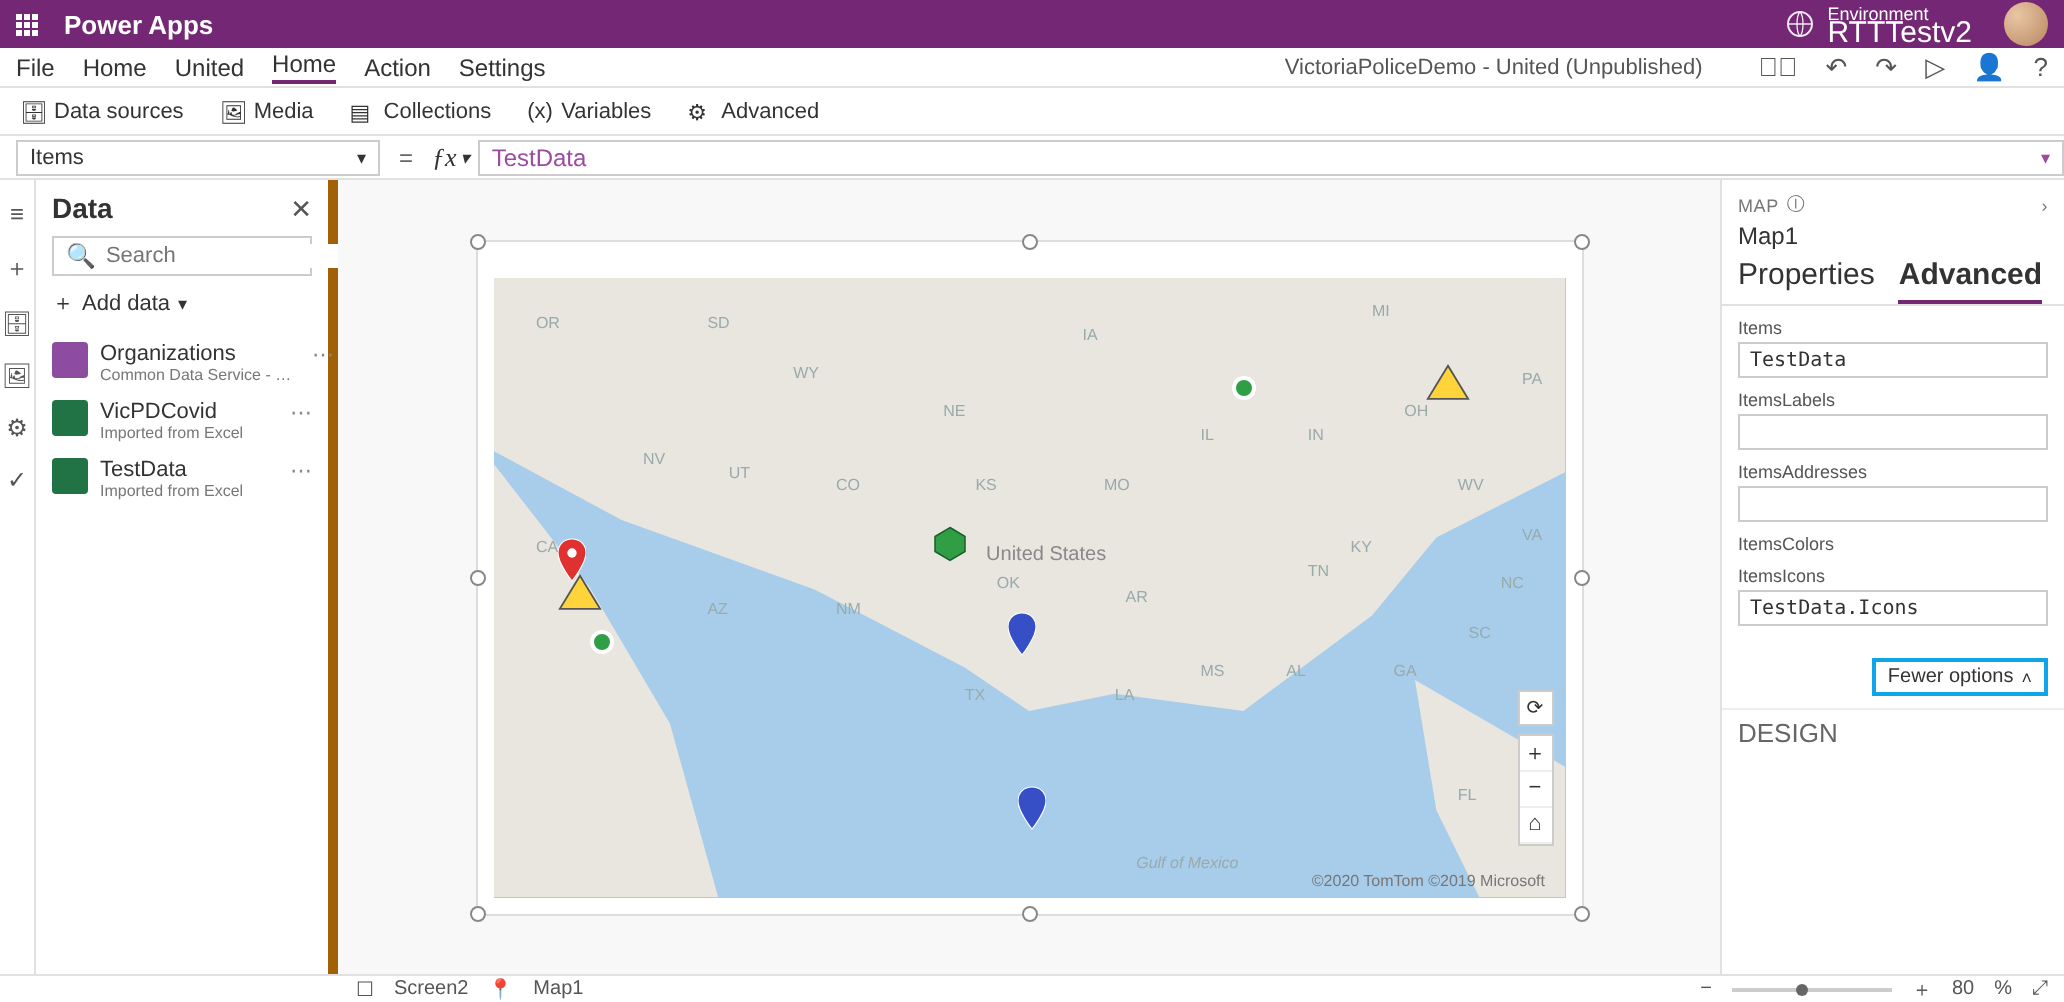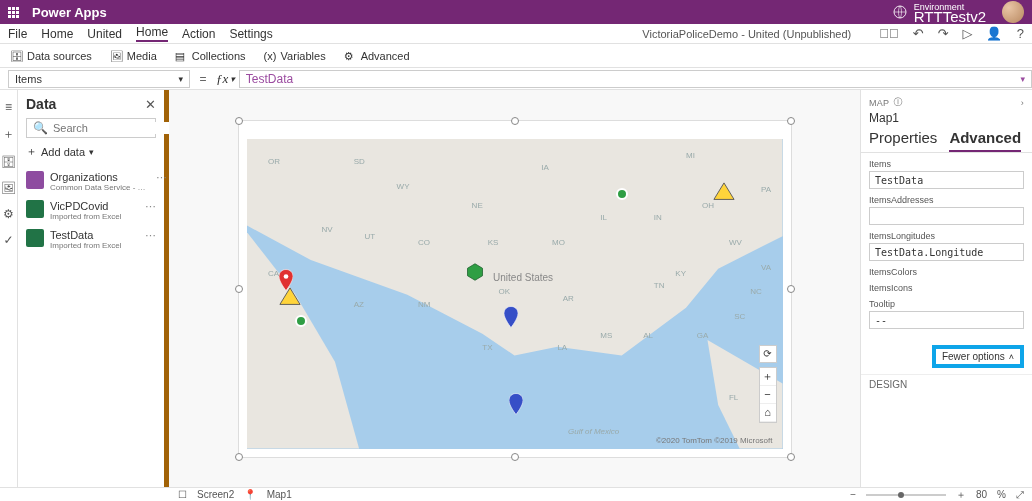--- a/index.html
+++ b/index.html
@@ -82,22 +82,22 @@
   .props-head { padding: 6px 8px 0 8px; }
   .props-head .crumb { font-size: 9px; color: #777; text-transform: uppercase; letter-spacing: .3px; display: flex; align-items: center; gap: 4px; }
   .props-head .name { font-size: 12px; margin-top: 2px; }
   .props-tabs { display: flex; gap: 12px; padding: 4px 8px 0 8px; border-bottom: 1px solid #e1e1e1; }
   .props-tabs .t { font-size: 15px; padding-bottom: 4px; }
   .props-tabs .t.active { border-bottom: 2px solid #742774; font-weight: 600; }
   .props-body { padding: 6px 8px; overflow: hidden; }
   .p-field { margin-bottom: 6px; }
   .p-field .lbl { font-size: 9px; color: #555; margin-bottom: 2px; }
   .p-field .val { height: 18px; border: 1px solid #ccc; padding: 0 5px; font-family: Consolas, monospace; font-size: 10px; display: flex; align-items: center; color: #333; }
-  .fewer { margin: 4px 8px 6px auto; border: 4px solid #0ea5e9; padding: 2px 6px; font-size: 10px; align-self: flex-end; display: flex; align-items: center; gap: 4px; }
-  .design-h { font-size: 10px; color: #666; padding: 4px 8px; border-top: 1px solid #eee; }
+  .fewer { margin: 4px 8px 6px auto; border: 2px solid #0ea5e9; padding: 2px 6px; font-size: 10px; align-self: flex-end; display: flex; align-items: center; gap: 4px; }
+  .design-h { font-size: 13px; color: #666; padding: 4px 8px; border-top: 1px solid #eee; }
 
   
   .status { height: 14px; border-top: 1px solid #e1e1e1; display: flex; align-items: center; font-size: 10px; padding: 0 8px; gap: 10px; color: #555; }
   .status .mid { flex: 1; }
   .zoom-track { width: 80px; height: 2px; background: #ccc; position: relative; }
   .zoom-track::after { content: ""; width: 6px; height: 6px; background: #666; border-radius: 50%; position: absolute; left: 40%; top: -2px; }
 
   .chev { font-size: 9px; }
 </style>
 </head>
@@ -345,36 +345,33 @@
     <div class="props-tabs">
       <div class="t">Properties</div>
       <div class="t active">Advanced</div>
     </div>
     <div class="props-body">
       <div class="p-field">
           <div class="lbl">Items</div>
           <div class="val">TestData</div>
         </div>
       <div class="p-field">
+          <div class="lbl">ItemsLabels</div>
+          <div class="val"></div>
+        </div>
+      <div class="p-field">
           <div class="lbl">ItemsAddresses</div>
           <div class="val"></div>
         </div>
       <div class="p-field">
-          <div class="lbl">ItemsLongitudes</div>
-          <div class="val">TestData.Longitude</div>
-        </div>
-      <div class="p-field">
           <div class="lbl">ItemsColors</div>
         </div>
       <div class="p-field">
           <div class="lbl">ItemsIcons</div>
-        </div>
-      <div class="p-field">
-          <div class="lbl">Tooltip</div>
-          <div class="val">--</div>
+          <div class="val">TestData.Icons</div>
         </div>
     </div>
     <div class="fewer">
         <span>Fewer options</span>
         <span class="chev">˄</span>
       </div>
     <div class="design-h">DESIGN</div>
   </div>
 </div>
 

